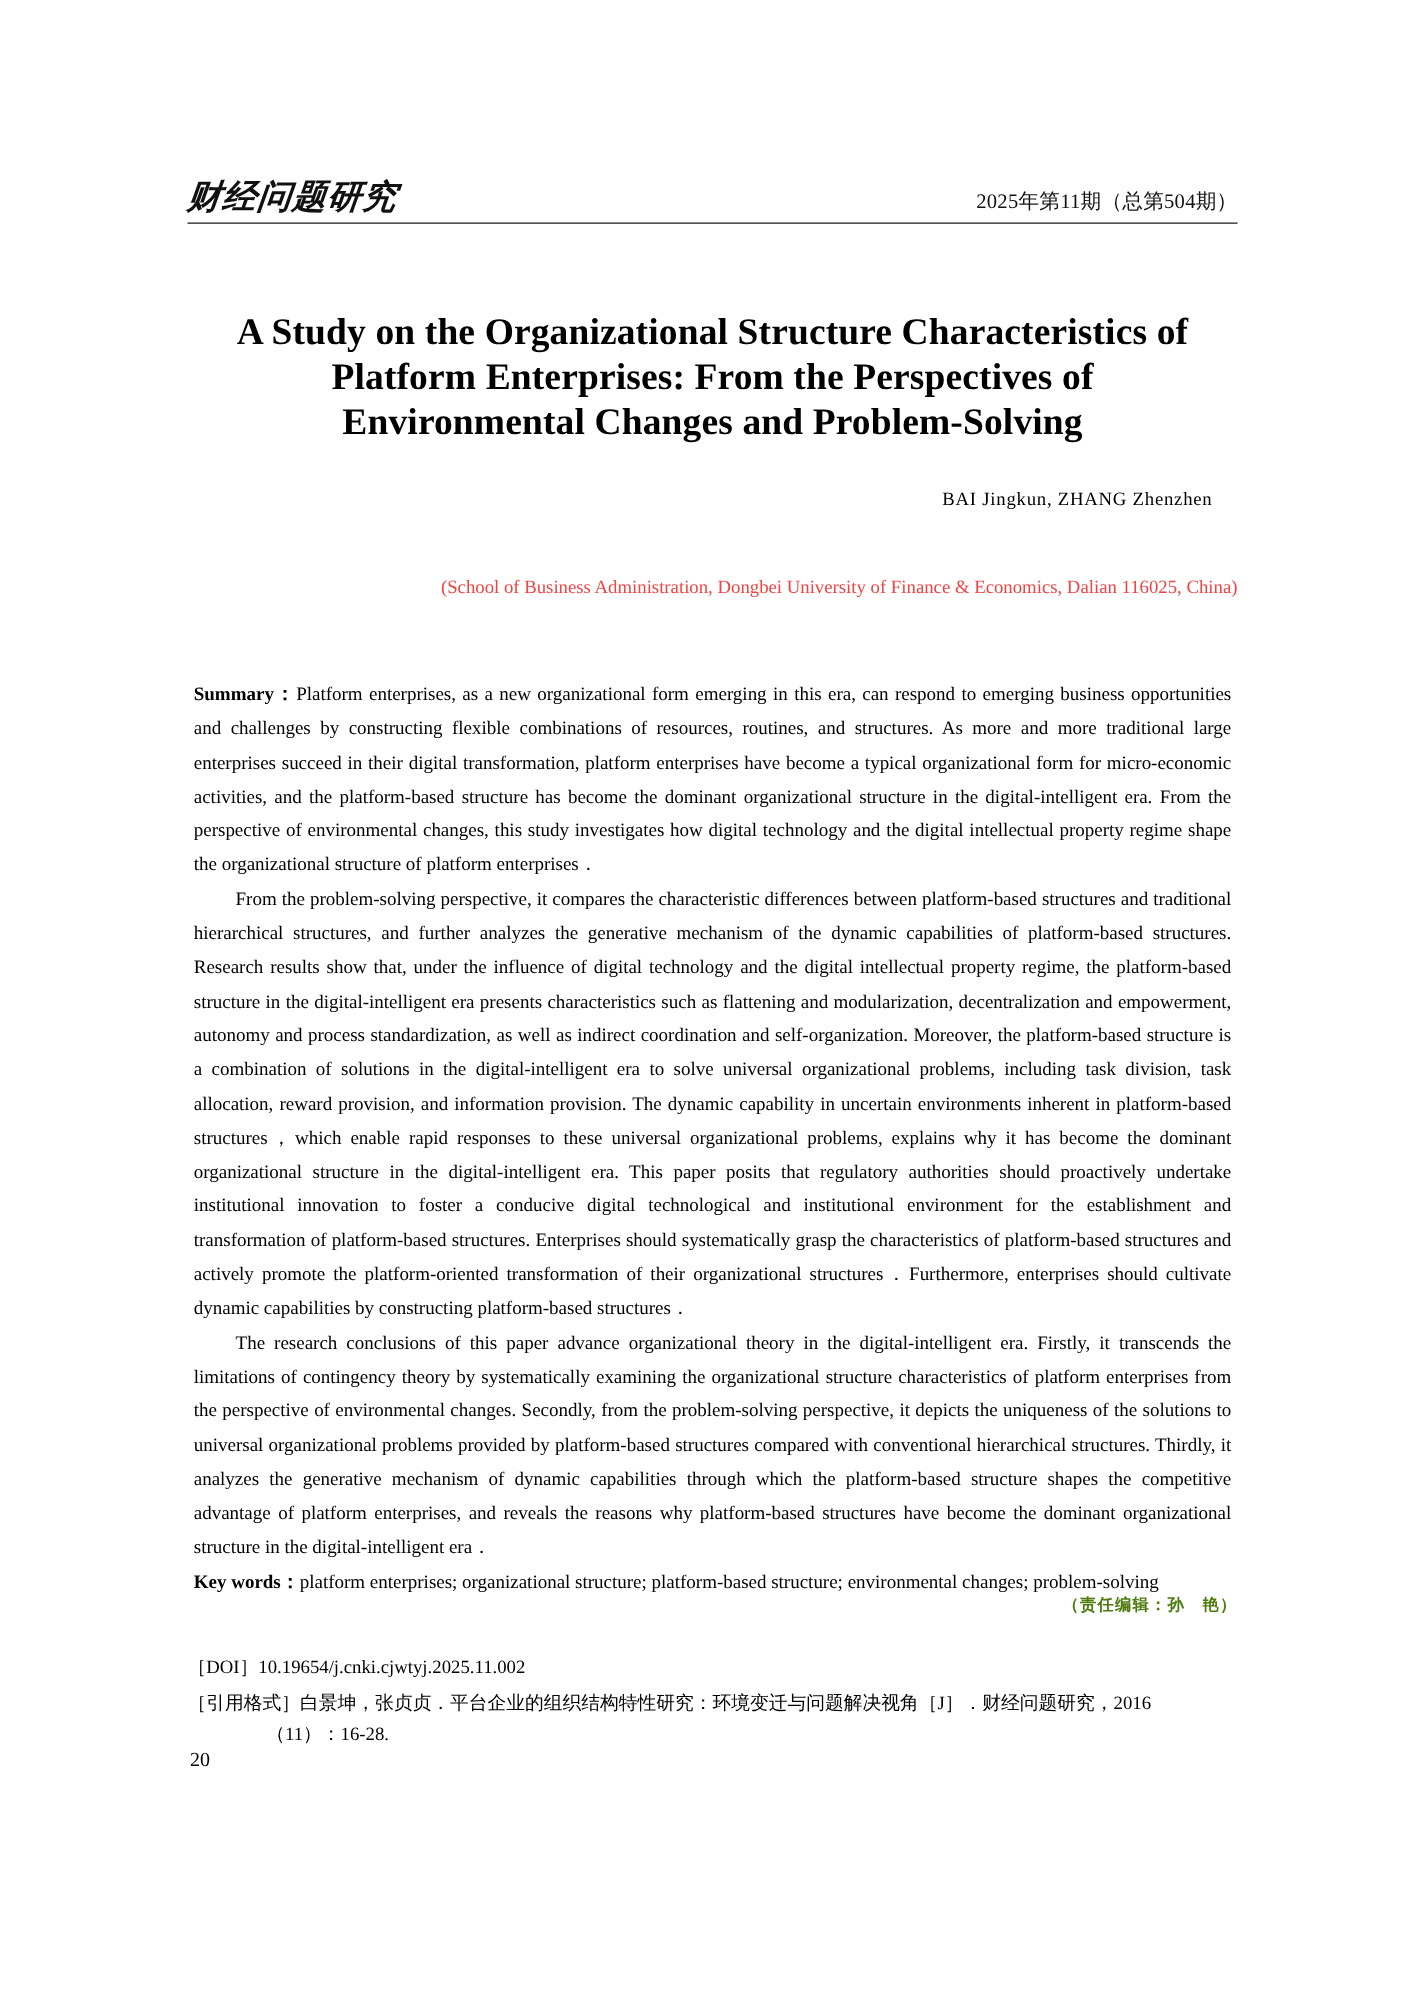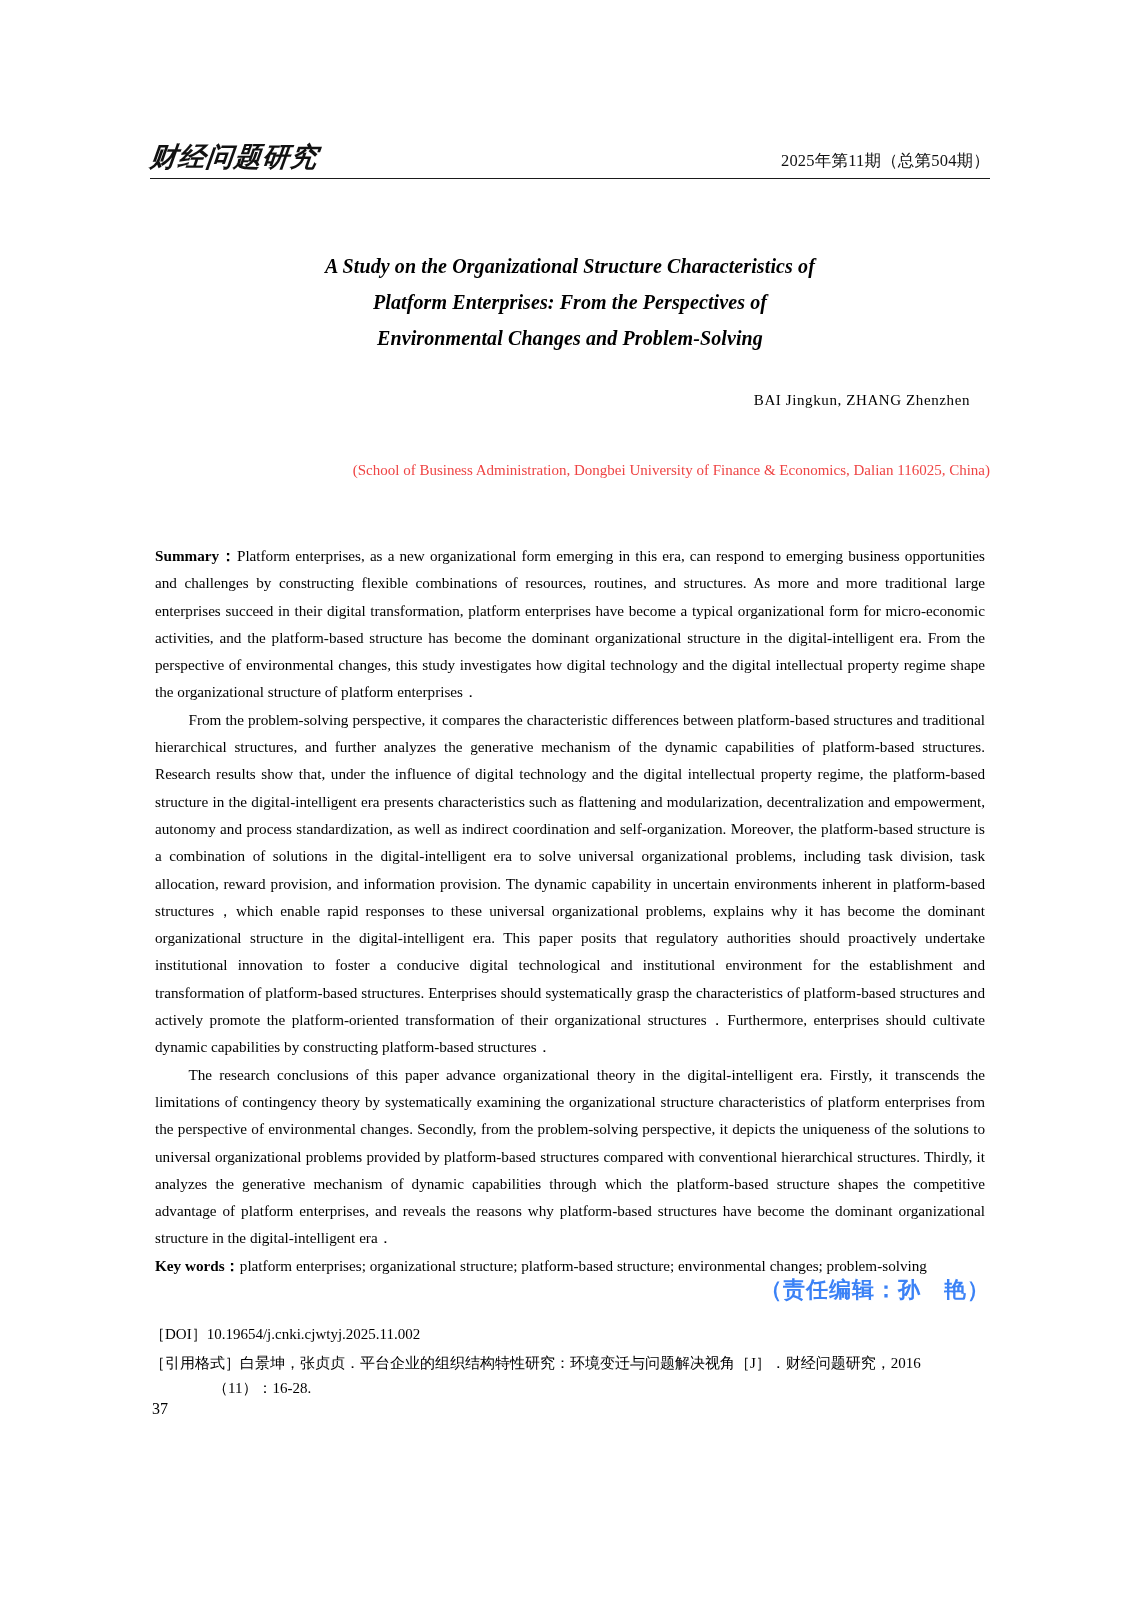--- a/index.html
+++ b/index.html
@@ -54,26 +54,25 @@
   }
   
   .title-block {
     position: absolute;
     left: 170px;
     top: 248px;
     width: 800px;
     text-align: center;
   }
   .title-line {
-    font-size: 20px;
+    font-size: 30px;
     font-weight: 700;
     line-height: 36px;
     letter-spacing: 0.1px;
     color: #000;
-    font-style: italic;
   }
   .authors {
     position: absolute;
     left: 170px;
     top: 392px;
     width: 800px;
     text-align: right;
     font-size: 15px;
     letter-spacing: 0.6px;
     color: #000;
@@ -113,24 +112,24 @@
   .keywords {
     margin-top: 0;
   }
   
   .editor-note {
     position: absolute;
     left: 150px;
     top: 1275px;
     width: 840px;
     text-align: right;
-    font-size: 22px;
+    font-size: 13px;
     font-weight: 700;
     letter-spacing: 1px;
-    color: #3b82f6;
+    color: #4d7c0f;
   }
   
   .meta {
     position: absolute;
     left: 150px;
     top: 1322px;
     width: 840px;
     font-size: 15px;
     line-height: 25px;
     color: #000;
@@ -176,15 +175,15 @@
   <div class="editor-note">（责任编辑：孙　艳）</div>
 
   <div class="meta">
     <p class="doi">［DOI］10.19654/j.cnki.cjwtyj.2025.11.002</p>
     <p class="cite">
       <span>［引用格式］白景坤，张贞贞．平台企业的组织结构特性研究：环境变迁与问题解决视角［J］．财经问题研究，2016</span>
       <span class="cite-second">（11）：16-28.</span>
     </p>
   </div>
 
-  <div class="page-number">37</div>
+  <div class="page-number">20</div>
 
 </div>
 
 </body></html>

